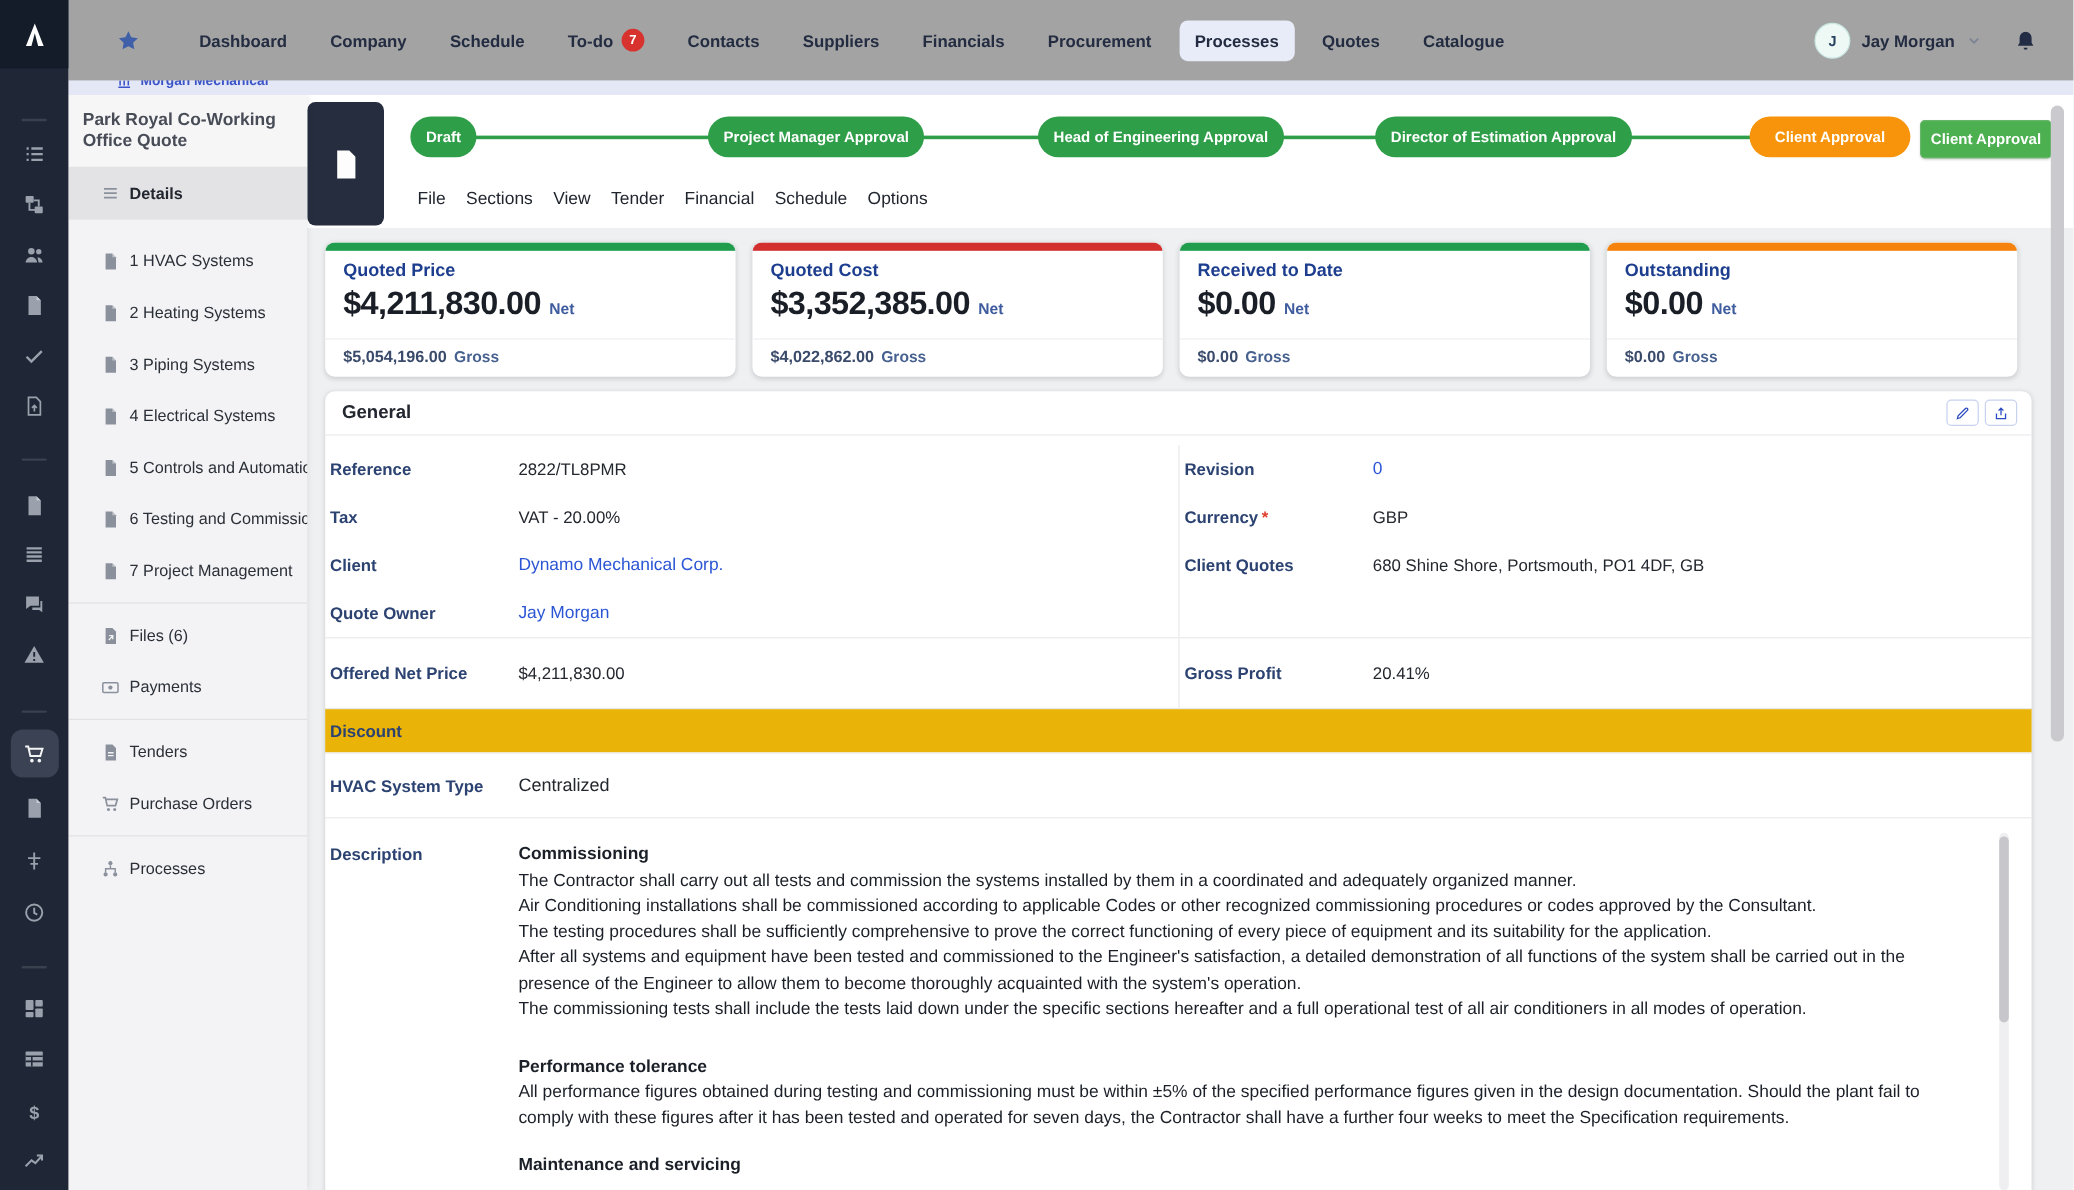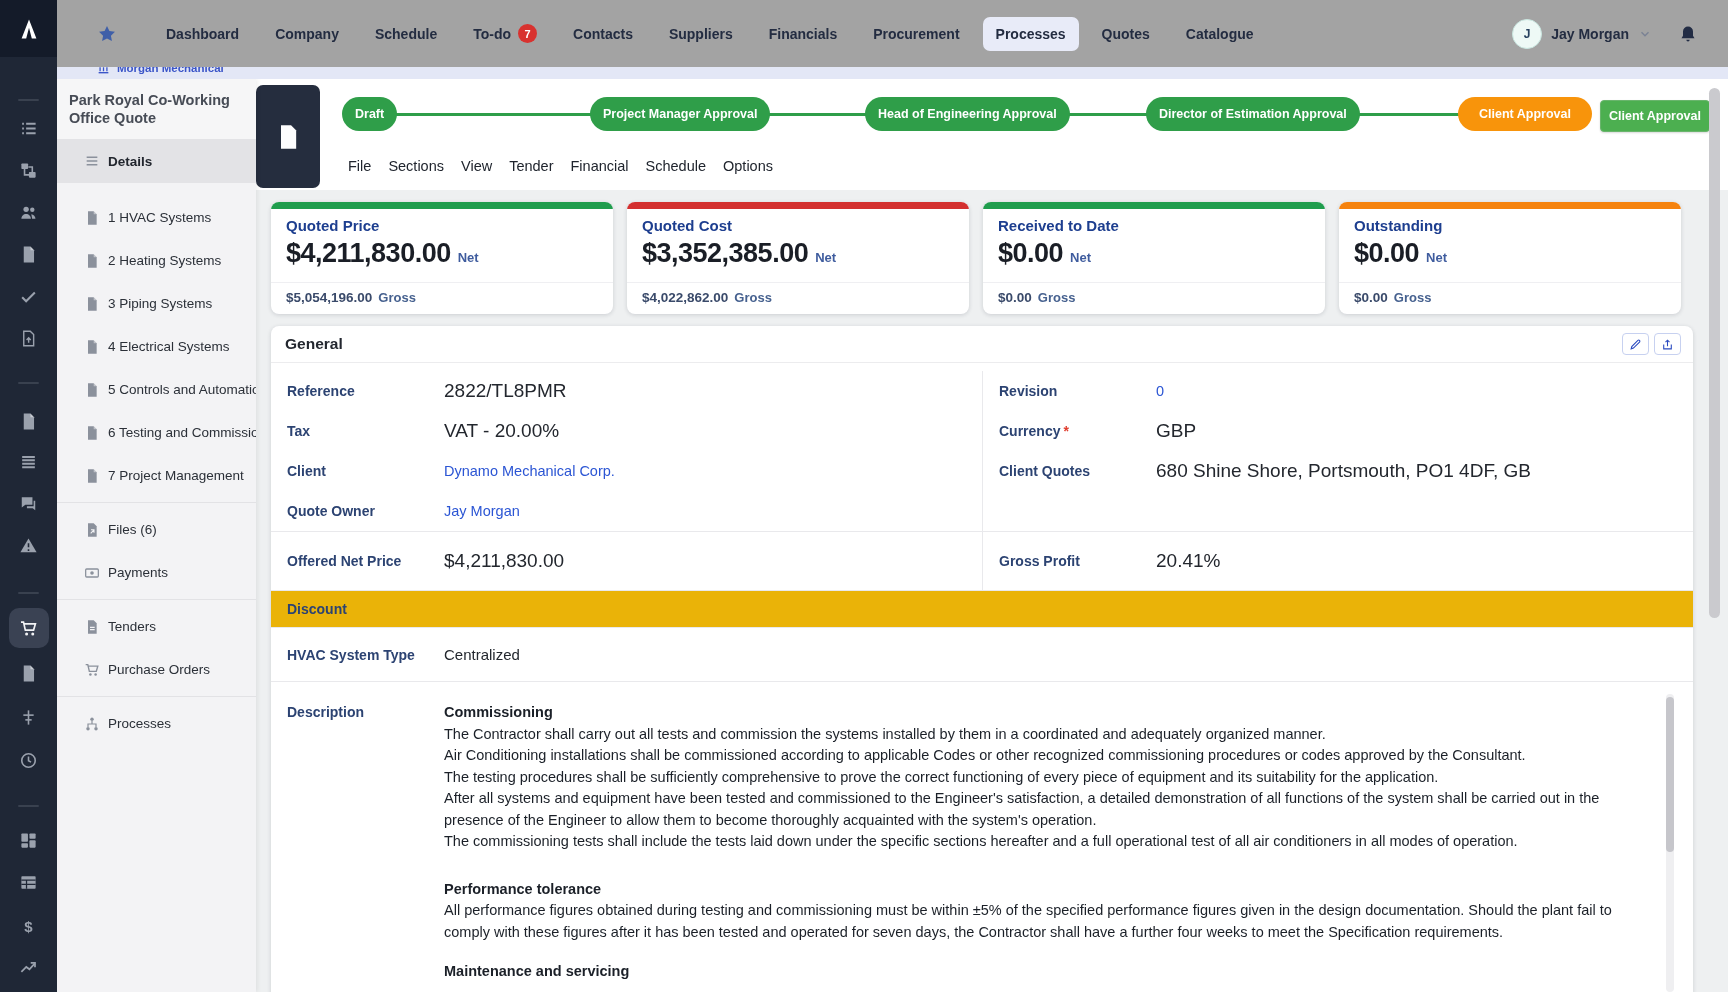--- a/index.html
+++ b/index.html
@@ -90,23 +90,23 @@
   .g-head{height:36px;border-bottom:1px solid #ececee;display:flex;align-items:center;padding:0 12px 0 14px}
   .g-title{font-size:15.5px;font-weight:bold;color:#23272f}
   .g-actions{margin-left:auto;display:flex;gap:5px}
   .gbtn{width:27px;height:22px;border:1px solid #c7d1f0;background:#fff;border-radius:4px;display:flex;
         align-items:center;justify-content:center;color:#2b4bc0;cursor:pointer;padding:0}
   .gbtn svg{width:13px;height:13px}
   .g-grid{display:flex;padding-top:8px}
   .g-col{width:50%;box-sizing:border-box}
   .g-col-r{border-left:1px solid #e9e9ec}
   .g-row{height:40px;display:flex;align-items:center}
-  .g-label{width:157px;padding-left:16px;flex:none;font-size:14px;color:#2c4372;font-weight:bold}
+  .g-label{width:157px;padding-left:4px;flex:none;font-size:14px;color:#2c4372;font-weight:bold}
   .g-label .req{color:#e03e2f;margin-left:3px}
-  .g-value{font-size:19px;color:#23272e}
+  .g-value{font-size:14px;color:#23272e}
   .g-link{font-size:14.5px;color:#2b55d4;cursor:pointer}
   .g-offer{display:flex;height:58px;border-top:1px solid #e9e9ec}
   .g-half{width:50%;display:flex;align-items:center;box-sizing:border-box}
   .g-half-r{border-left:1px solid #e9e9ec}
   .g-discount{height:36px;border-top:1px solid #e9e9ec;background:#eab308;display:flex;align-items:center}
   .g-hvac{height:53px;border-top:1px solid #e9e9ec;display:flex;align-items:center}
   .g-hvac .g-value{font-size:15px}
   .g-desc{border-top:1px solid #e9e9ec;padding-top:20px;display:flex;align-items:flex-start}
   .g-desc .g-label{margin-top:2px}
   .d-text{width:1213px;font-size:14.5px;line-height:21.5px;color:#1b2028}

